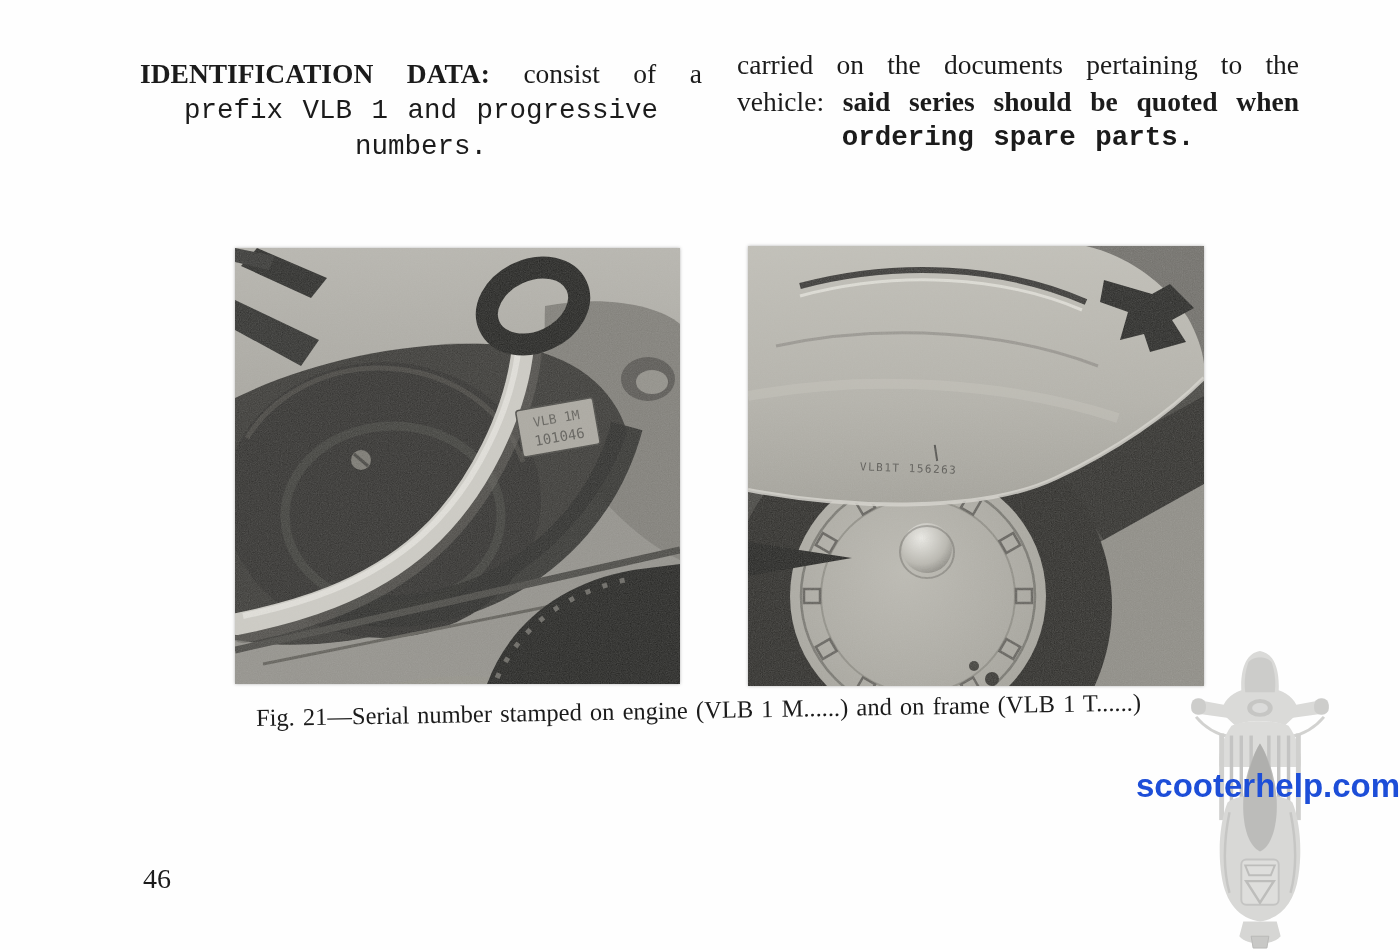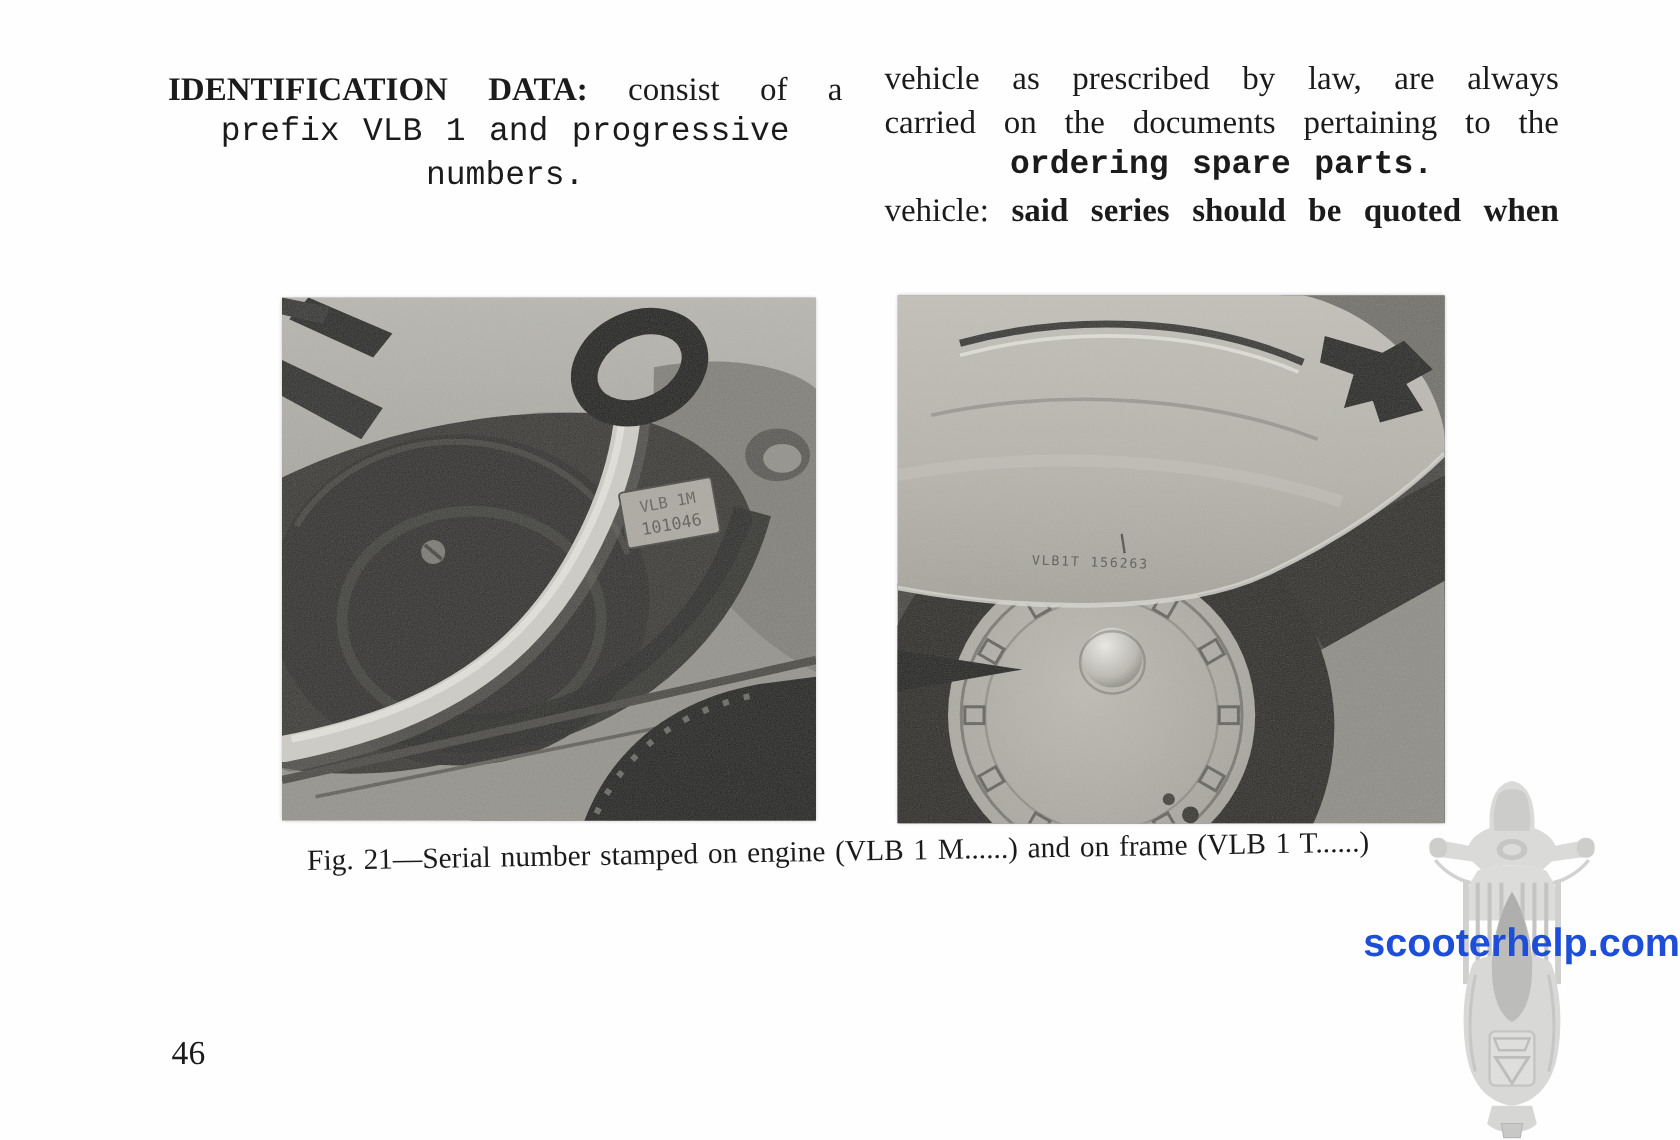--- a/index.html
+++ b/index.html
@@ -34,24 +34,23 @@
 <body>
 
 <div class="canvas">
 
   <div class="col col-left">
     <div class="tline"><span></span><b>IDENTIFICATION DATA:</b><span> consist of a</span></div>
     <div class="tline nat"><span>prefix VLB 1 and progressive numbers.</span><b></b><span></span></div>
   </div>
 
   <div class="col col-right">
-    <div class="tline"><span>vehicle as prescribed by law, are always</span><b></b><span></span></div>
     <div class="tline"><span>carried on the documents pertaining to the</span><b></b><span></span></div>
+    <div class="tline"><span>vehicle: </span><b>said series should be quoted when</b><span></span></div>
     <div class="tline nat"><span></span><b>ordering spare parts.</b><span></span></div>
-    <div class="tline"><span>vehicle: </span><b>said series should be quoted when</b><span></span></div>
   </div>
 
   <figure class="ph-left">
     <svg viewBox="0 0 445 436" preserveAspectRatio="none">
       <defs>
         <linearGradient id="floorL" x1="0" y1="0" x2="0" y2="1">
           <stop offset="0" stop-color="#b7b5ae"></stop>
             <stop offset="1" stop-color="#a5a39c"></stop>
         </linearGradient>
         <radialGradient id="drumG" cx="0.5" cy="0.35" r="0.85">

